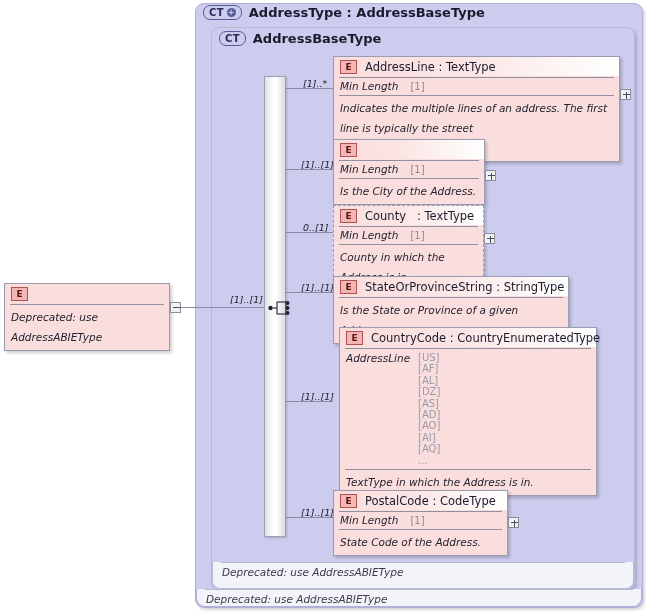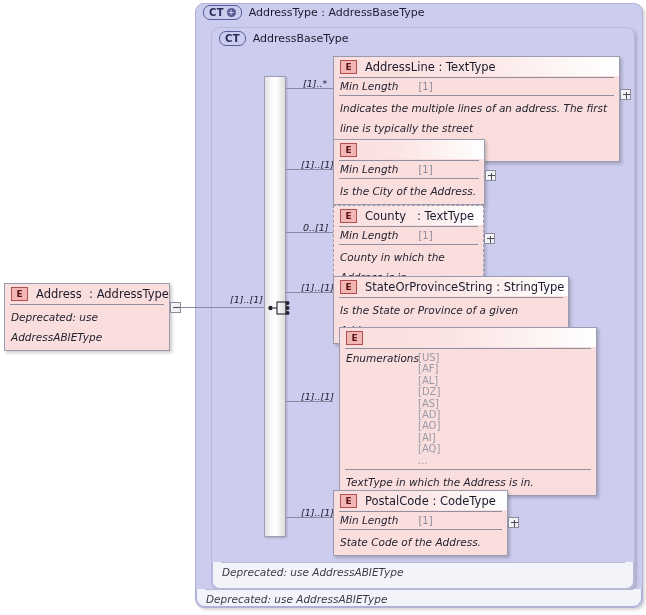--- a/index.html
+++ b/index.html
@@ -59,21 +59,21 @@
     background:#ccccee;border:1.4px solid #5a5a96;border-radius:7px;
     color:#2d2d5c;font-size:10px;font-weight:bold;letter-spacing:.3px;
     height:15px;padding:0 5px;box-sizing:border-box;
   }
   .ct-badge .plus-circ{
     display:inline-block;width:9px;height:9px;margin-left:3px;
     border-radius:50%;background:#5a5a96;color:#ccccee;
     font-size:8px;line-height:9px;text-align:center;font-weight:bold;
   }
   .ct-title{
-    font-size:11px;font-weight:normal;color:#1b1b2e;white-space:nowrap;
+    font-size:13px;font-weight:bold;color:#1b1b2e;white-space:nowrap;
   }
   #ct-outer-head{left:203px;top:5px;display:flex;align-items:center;gap:7px;}
   #ct-inner-head{left:219px;top:31px;display:flex;align-items:center;gap:7px;}
 
   
   #seq-bar{
     left:264px;top:76px;width:22px;height:461px;
     background:linear-gradient(to right,#e2e2e2 0%,#fcfcfc 38%,#ffffff 55%,#dcdcdc 100%);
     border:1px solid #9f9fb4;
     box-sizing:border-box;
@@ -103,21 +103,21 @@
     background:#f2b6b4;border:1.3px solid #b05050;
     color:#5c1414;font-size:9px;font-weight:bold;
     display:flex;align-items:center;justify-content:center;
     box-sizing:border-box;
   }
   .node-title{
     font-size:11.5px;font-weight:normal;color:#1b1b2e;white-space:pre;
   }
   .node-sep{height:1px;background:#8f8f9f;margin:1px 5px 0 5px;}
   .facet-row{
-    display:flex;align-items:baseline;gap:20px;
+    display:flex;align-items:baseline;gap:12px;
     padding:2px 6px 2px 6px;
   }
   .facet-name{font-style:italic;font-size:10.5px;color:#1d1d2b;}
   .facet-val{font-size:10px;color:#8a8a99;}
   .node-doc{
     font-style:italic;font-size:10.5px;color:#22222f;
     padding:2px 6px 3px 6px;line-height:20px;
   }
   
   .fade-body{
@@ -170,21 +170,20 @@
 <div class="abs" id="ct-inner-head">
   <span class="ct-badge">
     <span>CT</span>
   </span>
   <span class="ct-title">AddressBaseType</span>
 </div>
 
 <div class="abs node plain" id="root-node">
   <div class="node-head">
     <span class="e-badge">E</span>
-    <span class="node-title">Address  : AddressType</span>
   </div>
   <div class="node-sep"></div>
   <div class="node-doc">Deprecated: use AddressABIEType</div>
 </div>
 
 <div class="toggle" style="left:170px;top:302px;"></div>
 <div class="hline" style="left:181px;top:307px;width:83px;"></div>
 <div class="card" style="left:230px;top:294px;">[1]..[1]</div>
 
 <div class="abs" id="seq-bar"></div>
@@ -264,24 +263,25 @@
     <span class="e-badge">E</span>
     <span class="node-title">StateOrProvinceString : StringType</span>
   </div>
   <div class="node-sep"></div>
   <div class="node-doc">Is the State or Province of a given Address.</div>
 </div>
 
 <div class="abs node" style="left:339px;top:327px;width:258px;">
   <div class="node-head fade-body">
     <span class="e-badge">E</span>
+    <span class="node-title">CountryCode : CountryEnumeratedType</span>
   </div>
   <div class="node-sep"></div>
   <div class="enum-wrap">
-    <span class="enum-label">Enumerations</span>
+    <span class="enum-label">AddressLine</span>
     <span class="enum-values" id="enum-values">
         <span>[US]</span>
         <span>[AF]</span>
         <span>[AL]</span>
         <span>[DZ]</span>
         <span>[AS]</span>
         <span>[AD]</span>
         <span>[AO]</span>
         <span>[AI]</span>
         <span>[AQ]</span>

